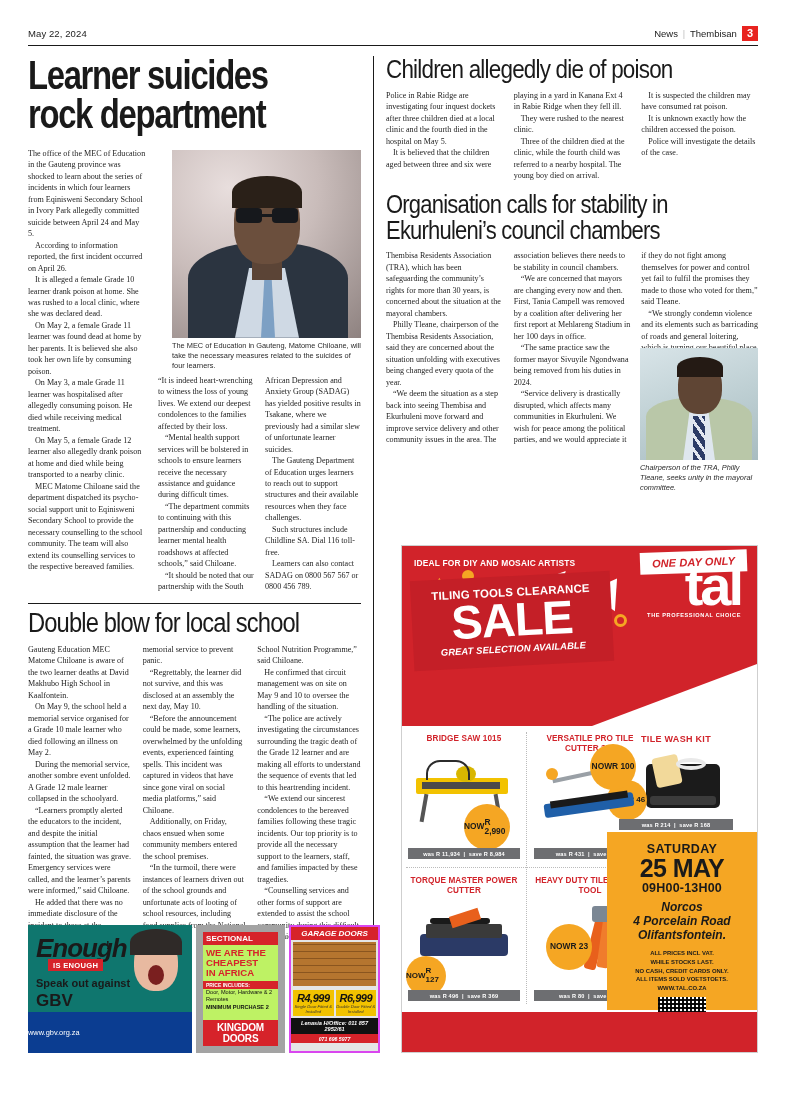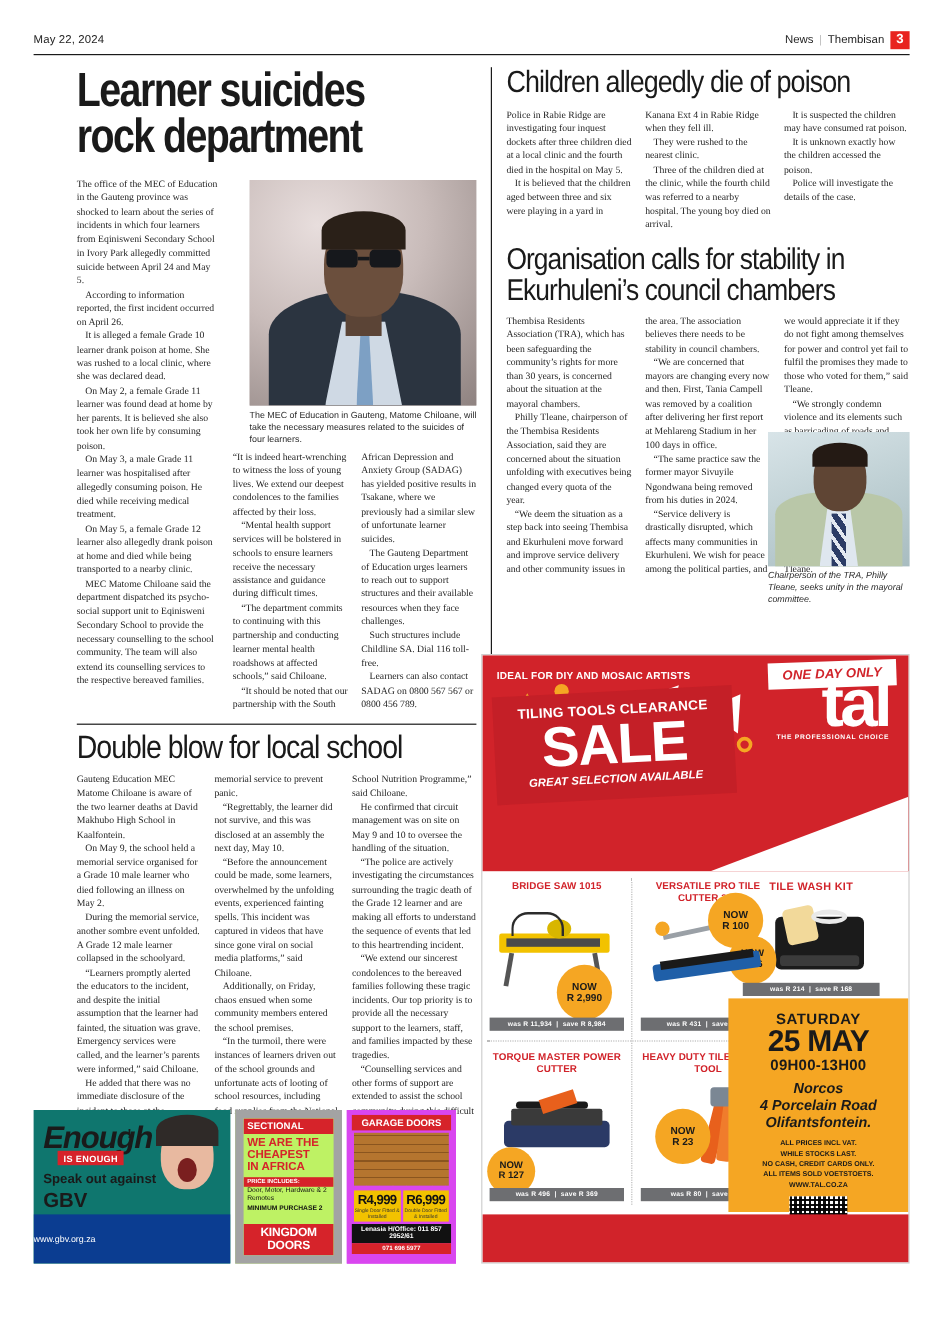--- a/index.html
+++ b/index.html
@@ -31,21 +31,21 @@
   .masthead-sep { color: #999; font-size: 9.5px; }
   .masthead-page {
     background: #e8231f; color: #fff;
     font-family: "Liberation Sans", sans-serif;
     font-weight: bold; font-size: 11px;
     padding: 1px 5px 2px 5px; line-height: 1.1;
   }
 
   
   .content { display: flex; gap: 0; margin-top: 10px; }
-  .col-left { width: 345px; padding-right: 12px; margin-left: 36px; }
+  .col-left { width: 345px; padding-right: 12px; }
   .col-right { width: 385px; padding-left: 12px; border-left: 1.2px solid #1a1a1a; }
 
   
   h1.head-main {
     font-family: "Liberation Sans", sans-serif;
     font-weight: bold;
     font-size: 40px; line-height: 0.97;
     letter-spacing: -1.6px;
     color: #1a1a1a;
     transform: scaleX(0.82); transform-origin: left center;
@@ -155,21 +155,21 @@
   .ring-y { width:13px;height:13px;border-radius:50%;border:3px solid #f5a623; }
   .tri-w { width:0;height:0;border-left:10px solid transparent;border-right:10px solid transparent;border-bottom:16px solid #fff; }
 
   .tal-grid { position:absolute; left:0; top:182px; width:250px; height:280px; }
   .tal-cell { position:absolute; width:124px; height:139px; }
   .tal-cell .pname { font-size:8.2px; font-weight:bold; color:#d1232a; text-align:center;
       line-height:1.18; padding:6px 4px 0 4px; letter-spacing:0.1px; }
   .prod-img { position:absolute; left:10px; top:28px; width:104px; height:70px; }
   .badge {
     position:absolute; background:#f5a623; color:#1a1a1a; width:40px; height:40px;
-    border-radius:50%; display:flex; flex-direction:column; align-items:center;
+    border-radius:50%; display:flex; align-items:center;
     justify-content:center; font-size:8px; font-weight:bold; line-height:1.1;
   }
   .badge.big { width:46px; height:46px; font-size:8.4px; }
   .wasline {
     position:absolute; bottom:8px; left:6px; right:6px; background:#6d6e71; color:#fff;
     font-size:5.6px; font-weight:bold; text-align:center; padding:2.5px 0; letter-spacing:.2px;
   }
   .vline { position:absolute; border-left:1px dotted #bbb; }
   .hline { position:absolute; border-top:1px dotted #bbb; }
 
@@ -223,22 +223,22 @@
 
   .ad-sect { width:90px; background:#bef264; position:relative; overflow:hidden;
       font-family:"Liberation Sans",sans-serif; border:7px solid #a3a3a3; }
   .sect-hdr { background:#d6232a; color:#fff; font-size:8px; font-weight:bold; padding:2px 3px; letter-spacing:.1px;}
   .sect-we { color:#d6232a; font-weight:bold; font-size:9.6px; line-height:1.05; padding:3px; }
   .sect-list { font-size:5.6px; line-height:1.3; padding:0 3px; color:#111; }
   .sect-price-lbl { background:#d6232a; color:#fff; font-size:5px; font-weight:bold; padding:1px 3px; }
   .sect-kd { position:absolute; left:0; bottom:0; width:100%; background:#d6232a;
       color:#fff; font-size:10px; font-weight:bold; text-align:center; padding:2px 0; letter-spacing:-0.2px;}
 
-  .ad-garage { width:92px; background:#d946ef; position:relative; overflow:hidden;
-      font-family:"Liberation Sans",sans-serif; border:4px solid #d946ef; }
+  .ad-garage { width:92px; background:#e5e5e5; position:relative; overflow:hidden;
+      font-family:"Liberation Sans",sans-serif; border:2px solid #d946ef;font-style:italic; }
   .gar-hdr { background:#d6232a; color:#fff; font-size:8px; font-weight:bold; padding:2px 3px; text-align:center;}
   .gar-img { height:44px; margin:2px; background:
      repeating-linear-gradient(0deg,#b5752f 0 6px,#8a551f 6px 7px),
      repeating-linear-gradient(90deg,rgba(0,0,0,.08) 0 10px,transparent 10px 11px); }
   .gar-price { display:flex; gap:2px; padding:2px; }
   .gar-box { flex:1; background:#f2c200; text-align:center; padding:2px 0; }
   .gar-amt { font-size:11px; font-weight:bold; color:#111; letter-spacing:-0.5px; }
   .gar-cond { font-size:4.2px; color:#333; }
   .gar-ph { background:#111; color:#fff; font-size:5.6px; font-weight:bold; text-align:center; padding:2px 0;}
   .gar-ph2 { background:#d6232a; color:#fff; font-size:5.2px; font-weight:bold; text-align:center; padding:1.5px 0;}

